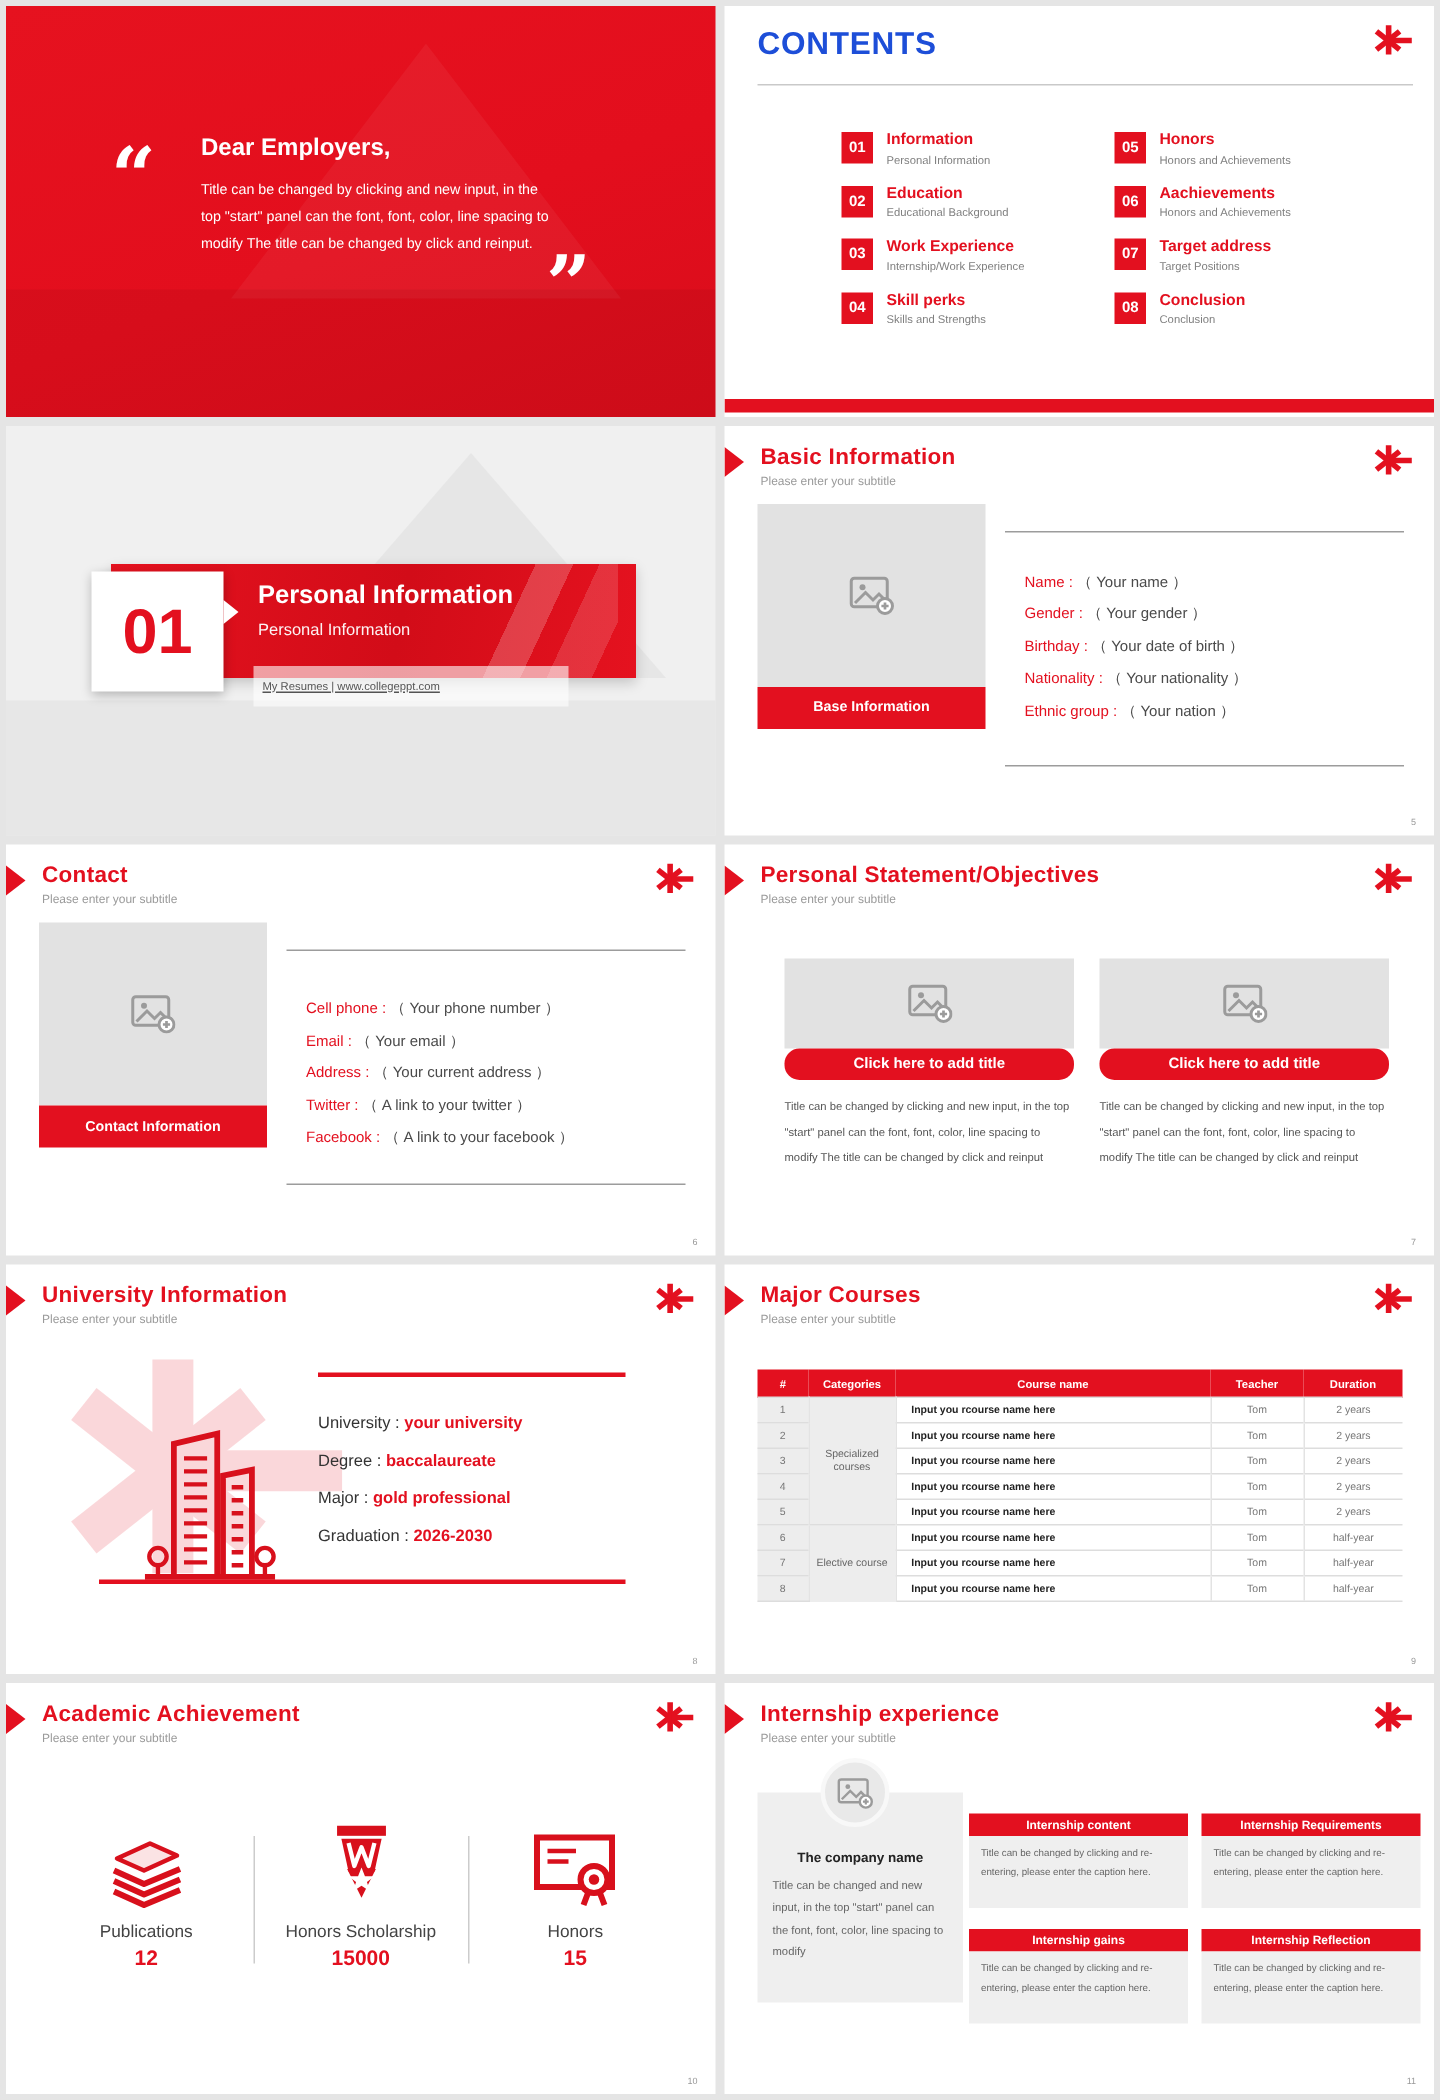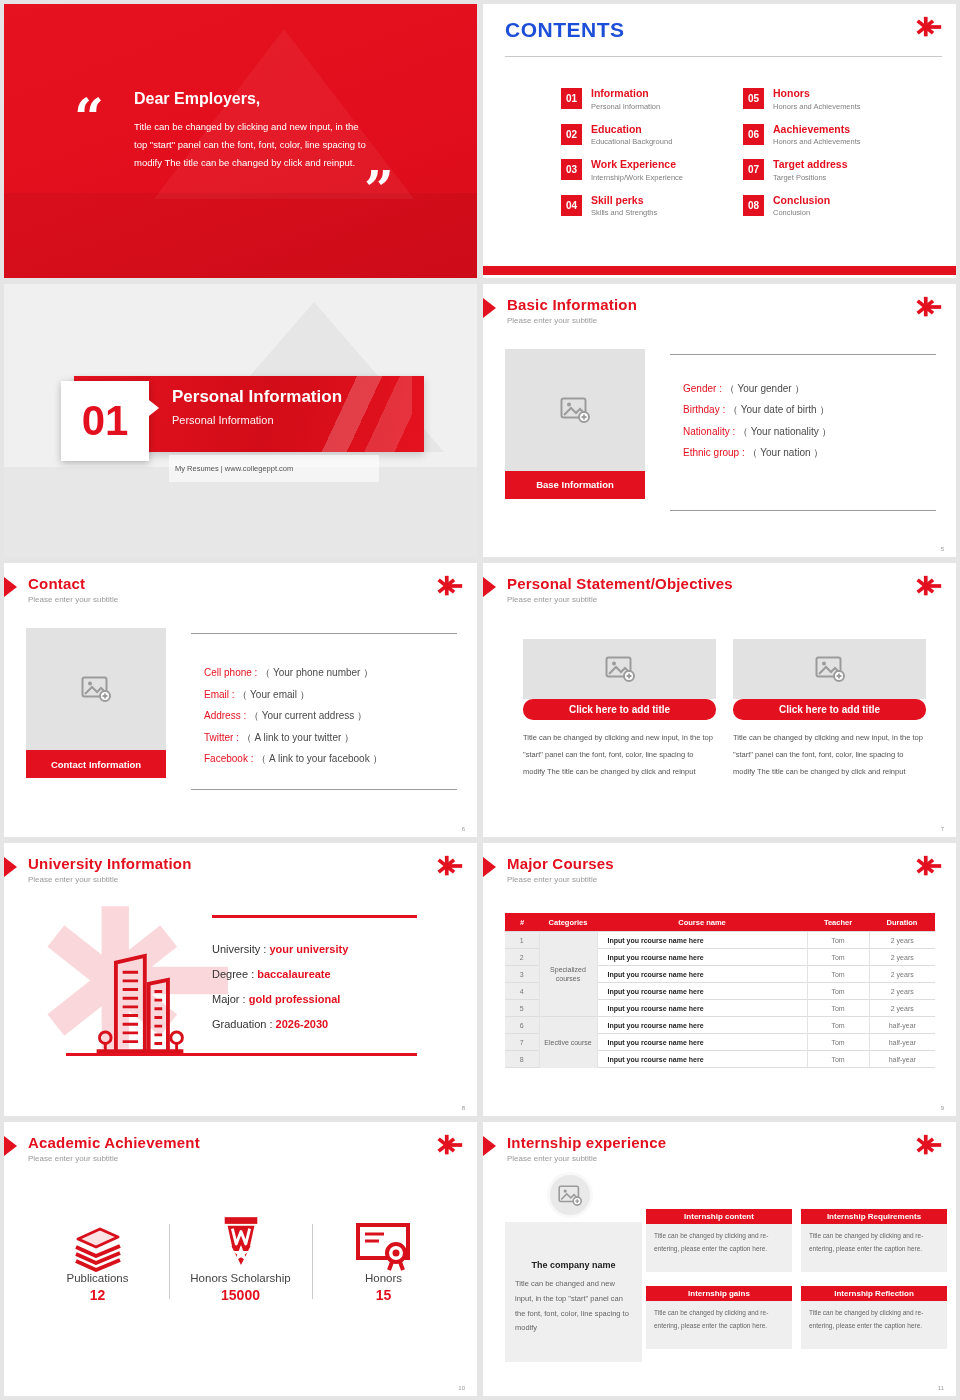--- a/index.html
+++ b/index.html
@@ -56,25 +56,25 @@
     box-shadow:0 3px 8px rgba(0,0,0,.18);}
   .sec-banner::after{content:'';position:absolute;right:12px;top:0;bottom:0;width:90px;
     background:linear-gradient(115deg,transparent 0 28%,rgba(255,255,255,.20) 28% 48%,transparent 48% 62%,rgba(255,255,255,.14) 62% 86%,transparent 86%);}
   .sec-card{position:absolute;left:57px;top:97px;width:88px;height:80px;background:#fff;
     box-shadow:0 2px 7px rgba(0,0,0,.25);display:flex;align-items:center;justify-content:center;}
   .sec-num{font-size:42px;font-weight:bold;color:var(--red);}
   .sec-notch{position:absolute;left:145px;top:116px;width:0;height:0;
     border-top:8px solid transparent;border-bottom:8px solid transparent;border-left:10px solid #fff;}
   .sec-title{position:absolute;left:168px;top:103px;color:#fff;font-size:17px;font-weight:bold;}
   .sec-sub{position:absolute;left:168px;top:130px;color:rgba(255,255,255,.95);font-size:11px;}
-  .sec-footer{position:absolute;left:165px;top:171px;width:210px;height:27px;background:rgba(255,255,255,.6);
-    display:flex;align-items:center;padding-left:6px;font-size:7.5px;color:#555;}
-
-  
-  .photo-card{position:absolute;left:22px;top:65px;width:140px;}
+  .sec-footer{position:absolute;left:165px;top:160px;width:210px;height:27px;background:rgba(255,255,255,.6);
+    display:flex;align-items:center;padding-left:6px;font-size:7.5px;color:#555;text-decoration:underline;}
+
+  
+  .photo-card{position:absolute;left:22px;top:52px;width:152px;}
   .photo-area{height:122px;background:var(--ph);display:flex;align-items:center;justify-content:center;}
   .photo-band{height:28px;background:var(--red);color:#fff;font-size:9.5px;font-weight:bold;
     display:flex;align-items:center;justify-content:center;}
   .fields{position:absolute;left:200px;top:94px;width:252px;}
   .field-line{font-size:10px;line-height:21.5px;color:#4a4a4a;}
   .f-label{color:var(--red);}
 
   
   .st-card{position:absolute;top:76px;width:193px;}
   .st-img{height:60px;background:var(--ph);display:flex;align-items:center;justify-content:center;}
@@ -99,26 +99,26 @@
   .tbl td.num{background:var(--cell);color:#777;text-align:center;border-right:1px solid #e3e3e3;}
   .tbl td.cat{background:var(--cell);color:#666;text-align:center;font-size:7px;line-height:1.3;border-right:1px solid #e3e3e3;}
   .tbl td.course{font-weight:bold;color:#222;padding-left:10px;}
   .tbl td.tch,.tbl td.dur{color:#777;text-align:center;border-left:1px solid #e3e3e3;}
   .tbl tr:last-child td{border-bottom:1px solid #ddd;}
 
   
   .ac-stats{position:absolute;left:0;right:0;top:88px;display:flex;justify-content:center;}
   .ac-item{width:142px;text-align:center;}
   .ac-icon{height:62px;display:flex;align-items:flex-end;justify-content:center;}
-  .ac-label{font-size:11.5px;color:#444;}
+  .ac-label{font-size:11.5px;color:#444;margin-top:10px;}
   .ac-value{font-size:14px;font-weight:bold;color:var(--red);margin-top:3px;}
   .ac-div{width:1px;background:#ccc;margin:14px 0 4px 0;}
 
   
-  .in-left{position:absolute;left:22px;top:100px;width:137px;height:140px;background:#efefef;}
+  .in-left{position:absolute;left:22px;top:73px;width:137px;height:140px;background:#efefef;}
   .in-circle{position:absolute;left:64px;top:50px;width:46px;height:46px;border-radius:50%;
     background:#e9e9e9;border:3px solid #f8f8f8;display:flex;align-items:center;justify-content:center;z-index:2;}
   .in-company{margin-top:38px;text-align:center;font-size:9px;font-weight:bold;color:#222;}
   .in-body{margin:7px 10px 0 10px;font-size:7.5px;color:#666;line-height:1.95;}
   .in-card{position:absolute;width:146px;}
   .in-head{height:15px;background:var(--red);color:#fff;font-size:8px;font-weight:bold;
     display:flex;align-items:center;justify-content:center;}
   .in-cardbody{height:48px;background:#efefef;padding:6px 8px;font-size:6.5px;color:#666;line-height:1.9;}
 </style>
 </head>
@@ -245,20 +245,21 @@
     <div class="photo-card">
       <div class="photo-area">
         <svg width="30" height="26" viewBox="0 0 30 26">
             <use href="#g-ph"></use>
           </svg>
       </div>
       <div class="photo-band">Base Information</div>
     </div>
     <div class="hairline" style="left:187px;right:20px;top:70px"></div>
     <div class="fields">
+      <div class="field-line"><span class="f-label">Name :</span> <span>（ Your name ）</span></div>
       <div class="field-line"><span class="f-label">Gender :</span> <span>（ Your gender ）</span></div>
       <div class="field-line"><span class="f-label">Birthday :</span> <span>（ Your date of birth ）</span></div>
       <div class="field-line" style="width:200px"><span class="f-label">Nationality :</span> <span>（ Your nationality ）</span></div>
       <div class="field-line"><span class="f-label">Ethnic group :</span> <span>（ Your nation ）</span></div>
     </div>
     <div class="hairline" style="left:187px;right:20px;top:226px"></div>
     <div class="pg">5</div>
   </div>
 
   <div class="slide">

